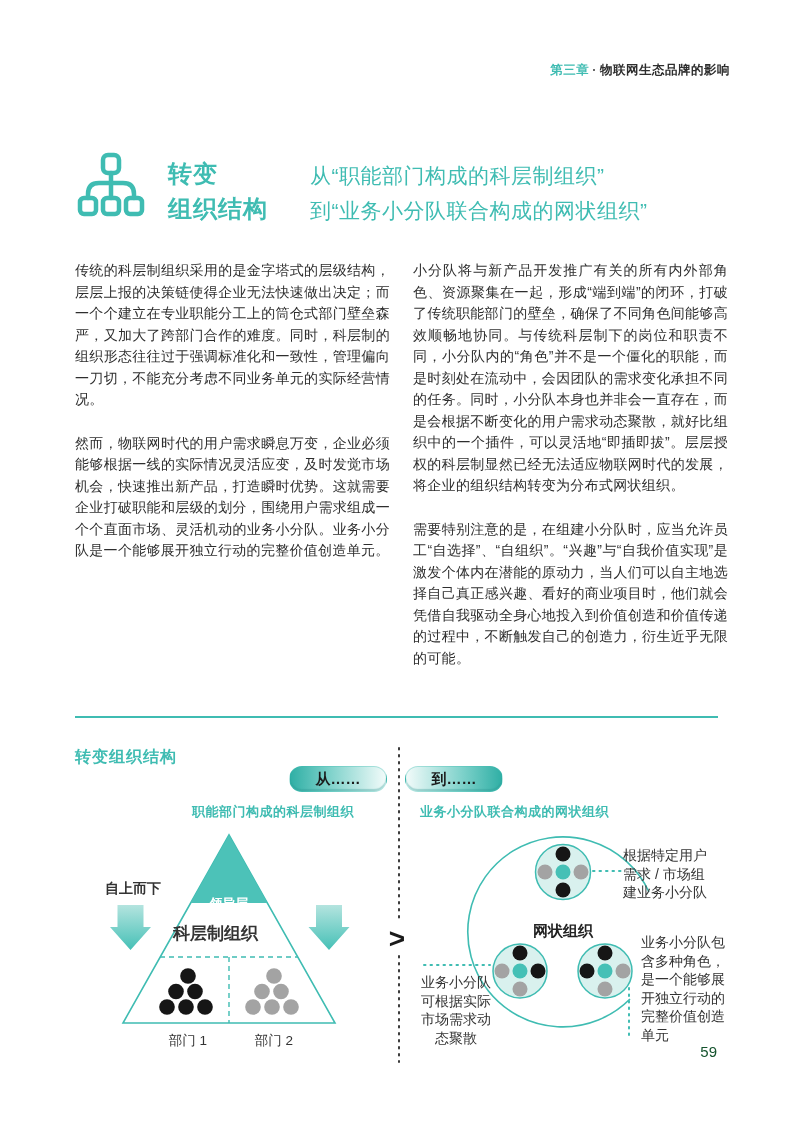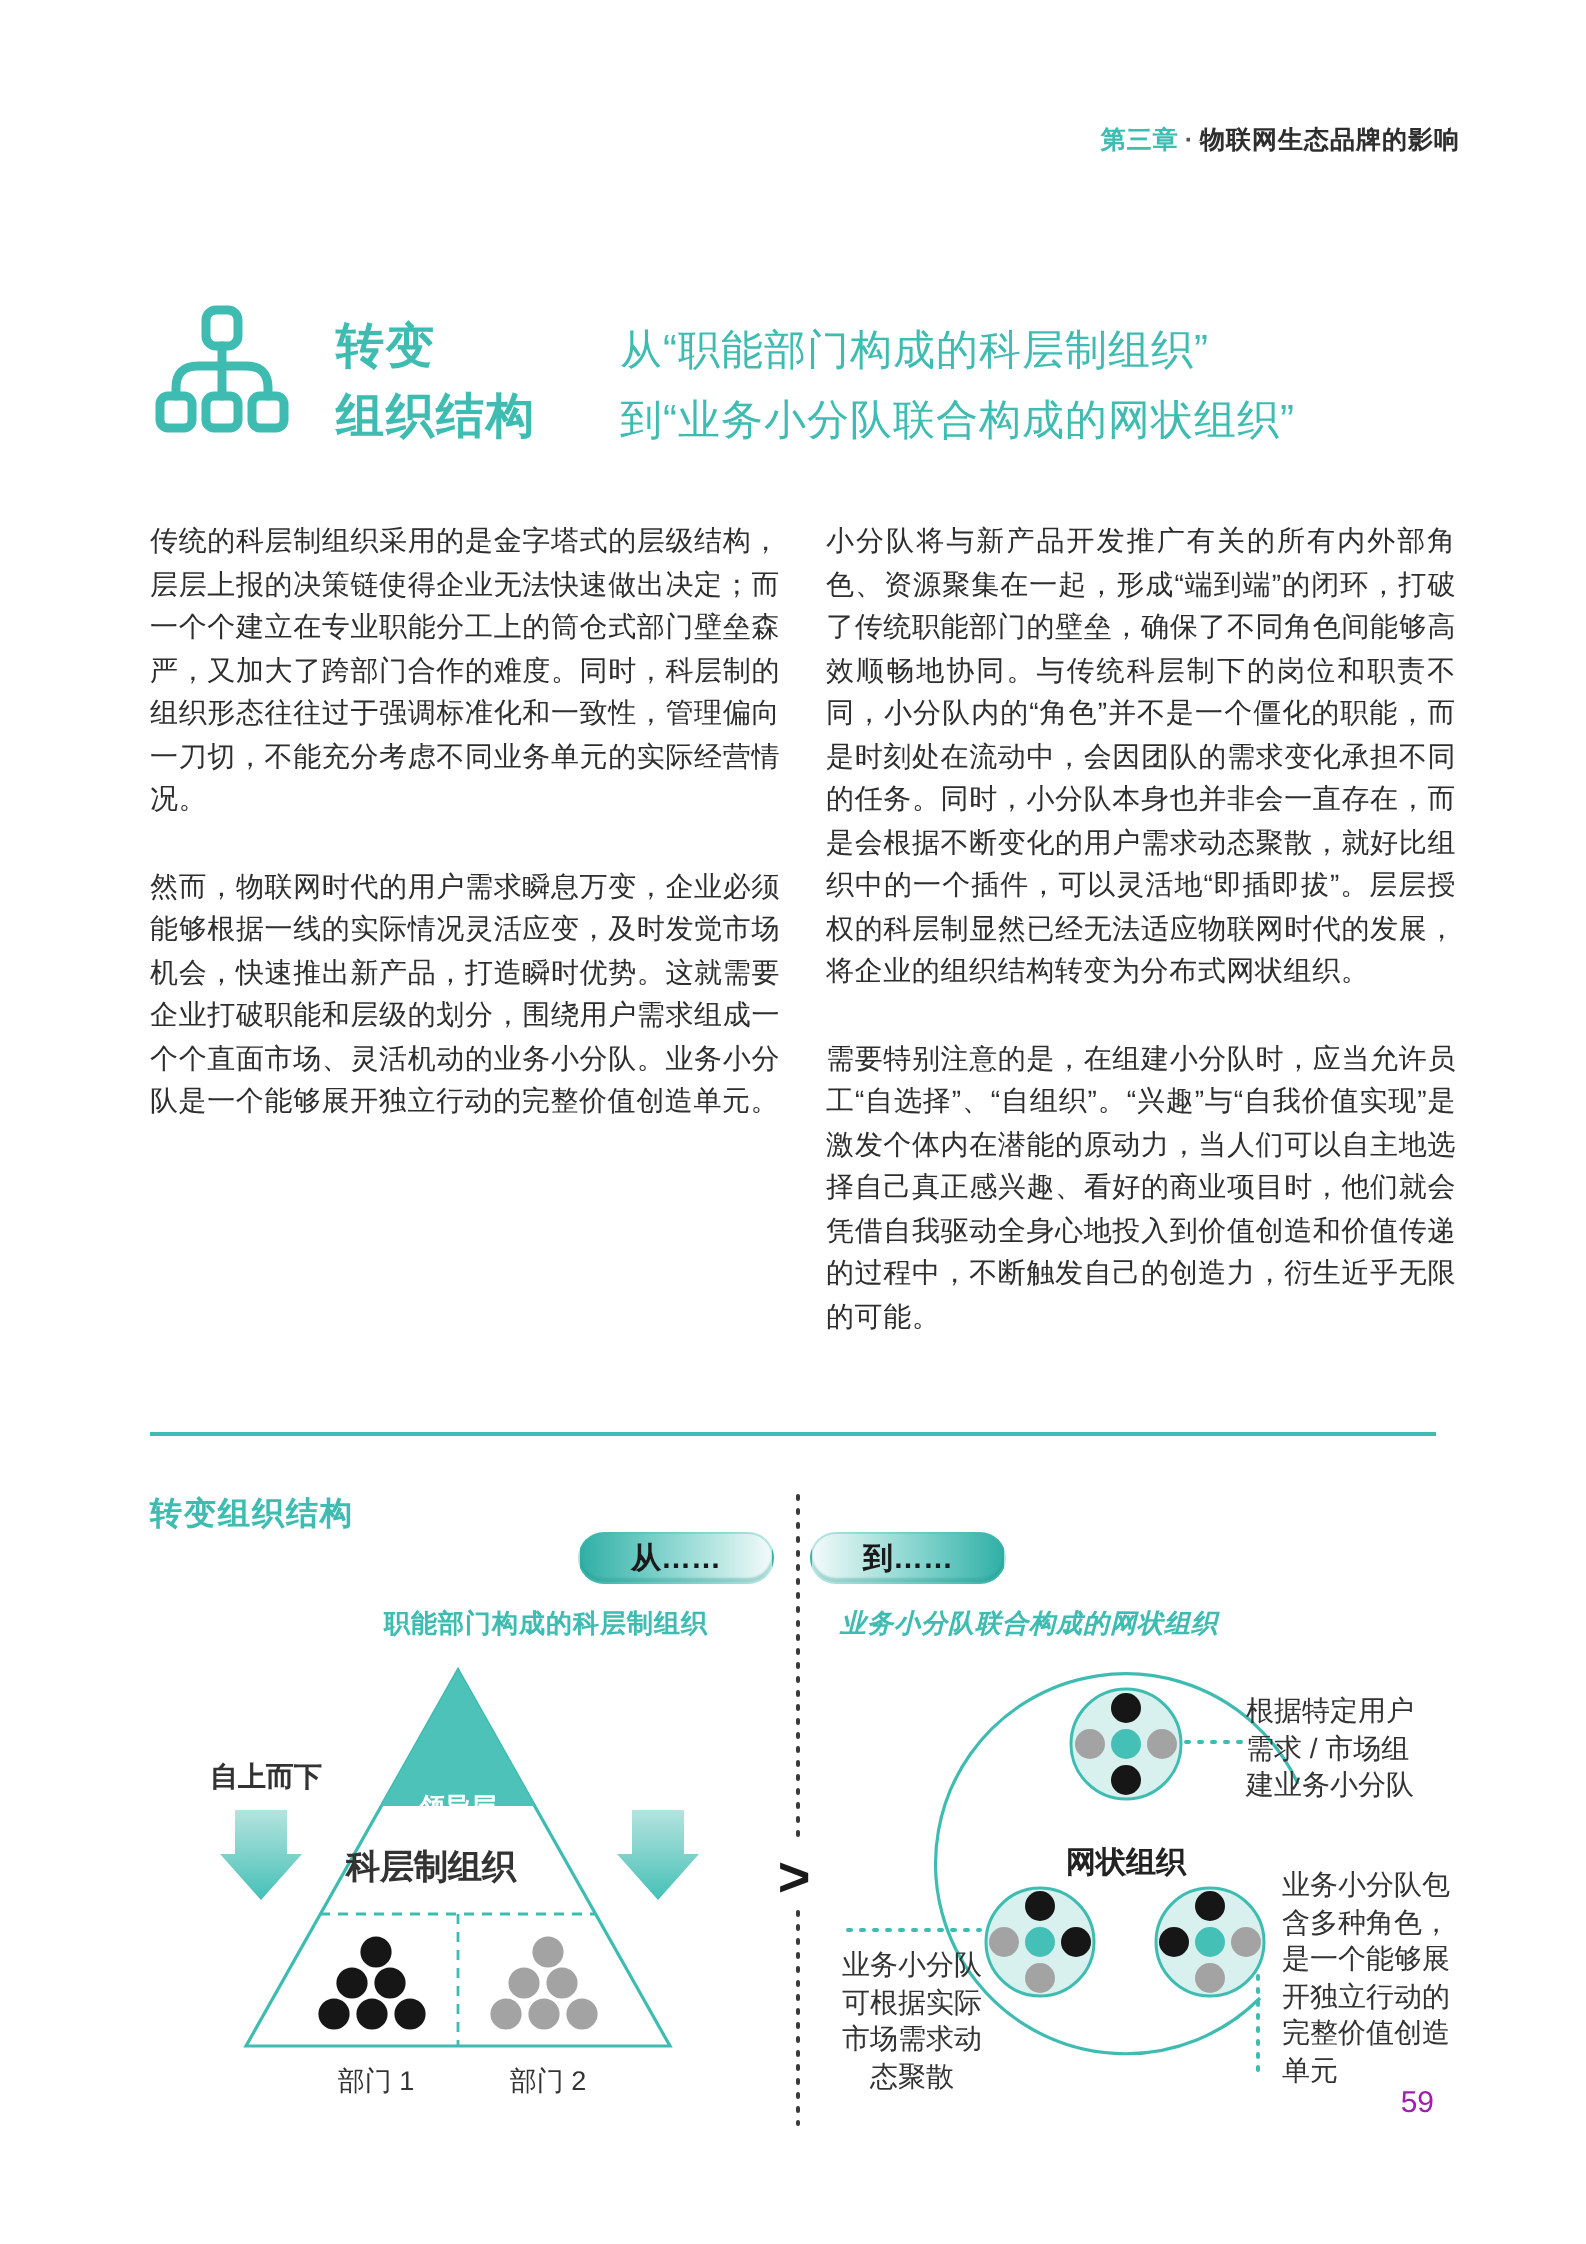--- a/index.html
+++ b/index.html
@@ -57,39 +57,39 @@
     border:1px solid rgba(63,188,178,0.35);
   }
   .pill.from { left:214px;
     background:linear-gradient(90deg,#2fafa5 0%,#7fd2cb 42%,#f2fbfa 100%);
     box-shadow:inset 0 -2px 1px rgba(42,150,142,0.35); }
   .pill.to { left:330px;
     background:linear-gradient(90deg,#f2fbfa 0%,#7fd2cb 58%,#2fafa5 100%);
     box-shadow:inset 0 -2px 1px rgba(42,150,142,0.35); }
   .col-heading { position:absolute; top:63px; color:#3fbcb2; font-size:13px; font-weight:700; letter-spacing:0.5px; }
   .col-heading.left { left:117px; width:170px; text-align:left; }
-  .col-heading.right { left:345px; white-space:nowrap;font-style:italic; }
+  .col-heading.right { left:345px; white-space:nowrap; }
   .flow-label { position:absolute; left:30px; top:140px; font-size:14px; font-weight:600; color:#333; }
   .pyr-top-label { position:absolute; left:114px; top:143px; width:80px; text-align:center;
     color:#ffffff; font-size:13px; font-weight:700;margin-top:12px; }
   .pyr-mid-label { position:absolute; left:98px; top:182px; width:112px; text-align:left;
     color:#333; font-size:17px; font-weight:700; }
   .dept-label { position:absolute; top:292px; width:80px; text-align:center; font-size:13.5px; color:#333; }
   .dept-label.d1 { left:73px; } .dept-label.d2 { left:159px; }
   .net-label { position:absolute; left:432px; top:182px; width:112px; text-align:center;
     font-size:15px; font-weight:700; color:#222; }
   .annot { position:absolute; font-size:14px; line-height:18.5px; color:#333; }
   .annot.top { left:548px; top:106px; }
   .annot.left { left:345px; top:233px; width:72px; text-align:center; }
   .annot.right { left:566px; top:193px; }
   .transition {
     position:absolute; left:310px; top:184px; width:24px; text-align:center;
     font-size:28px; font-weight:800; color:#1a1a1a; background:#fff; line-height:30px;
   }
-  .page-num { position:absolute; top:1043px; right:76px; font-size:15px; color:#a21caf; }
+  .page-num { position:absolute; top:1043px; right:76px; font-size:15px; color:#14532d; }
 </style>
 </head>
 <body>
 
 <div class="page">
 
   <div class="doc-header">
     <span class="chapter">第三章</span><span class="sep">·</span><span>物联网生态品牌的影响</span>
   </div>
 

